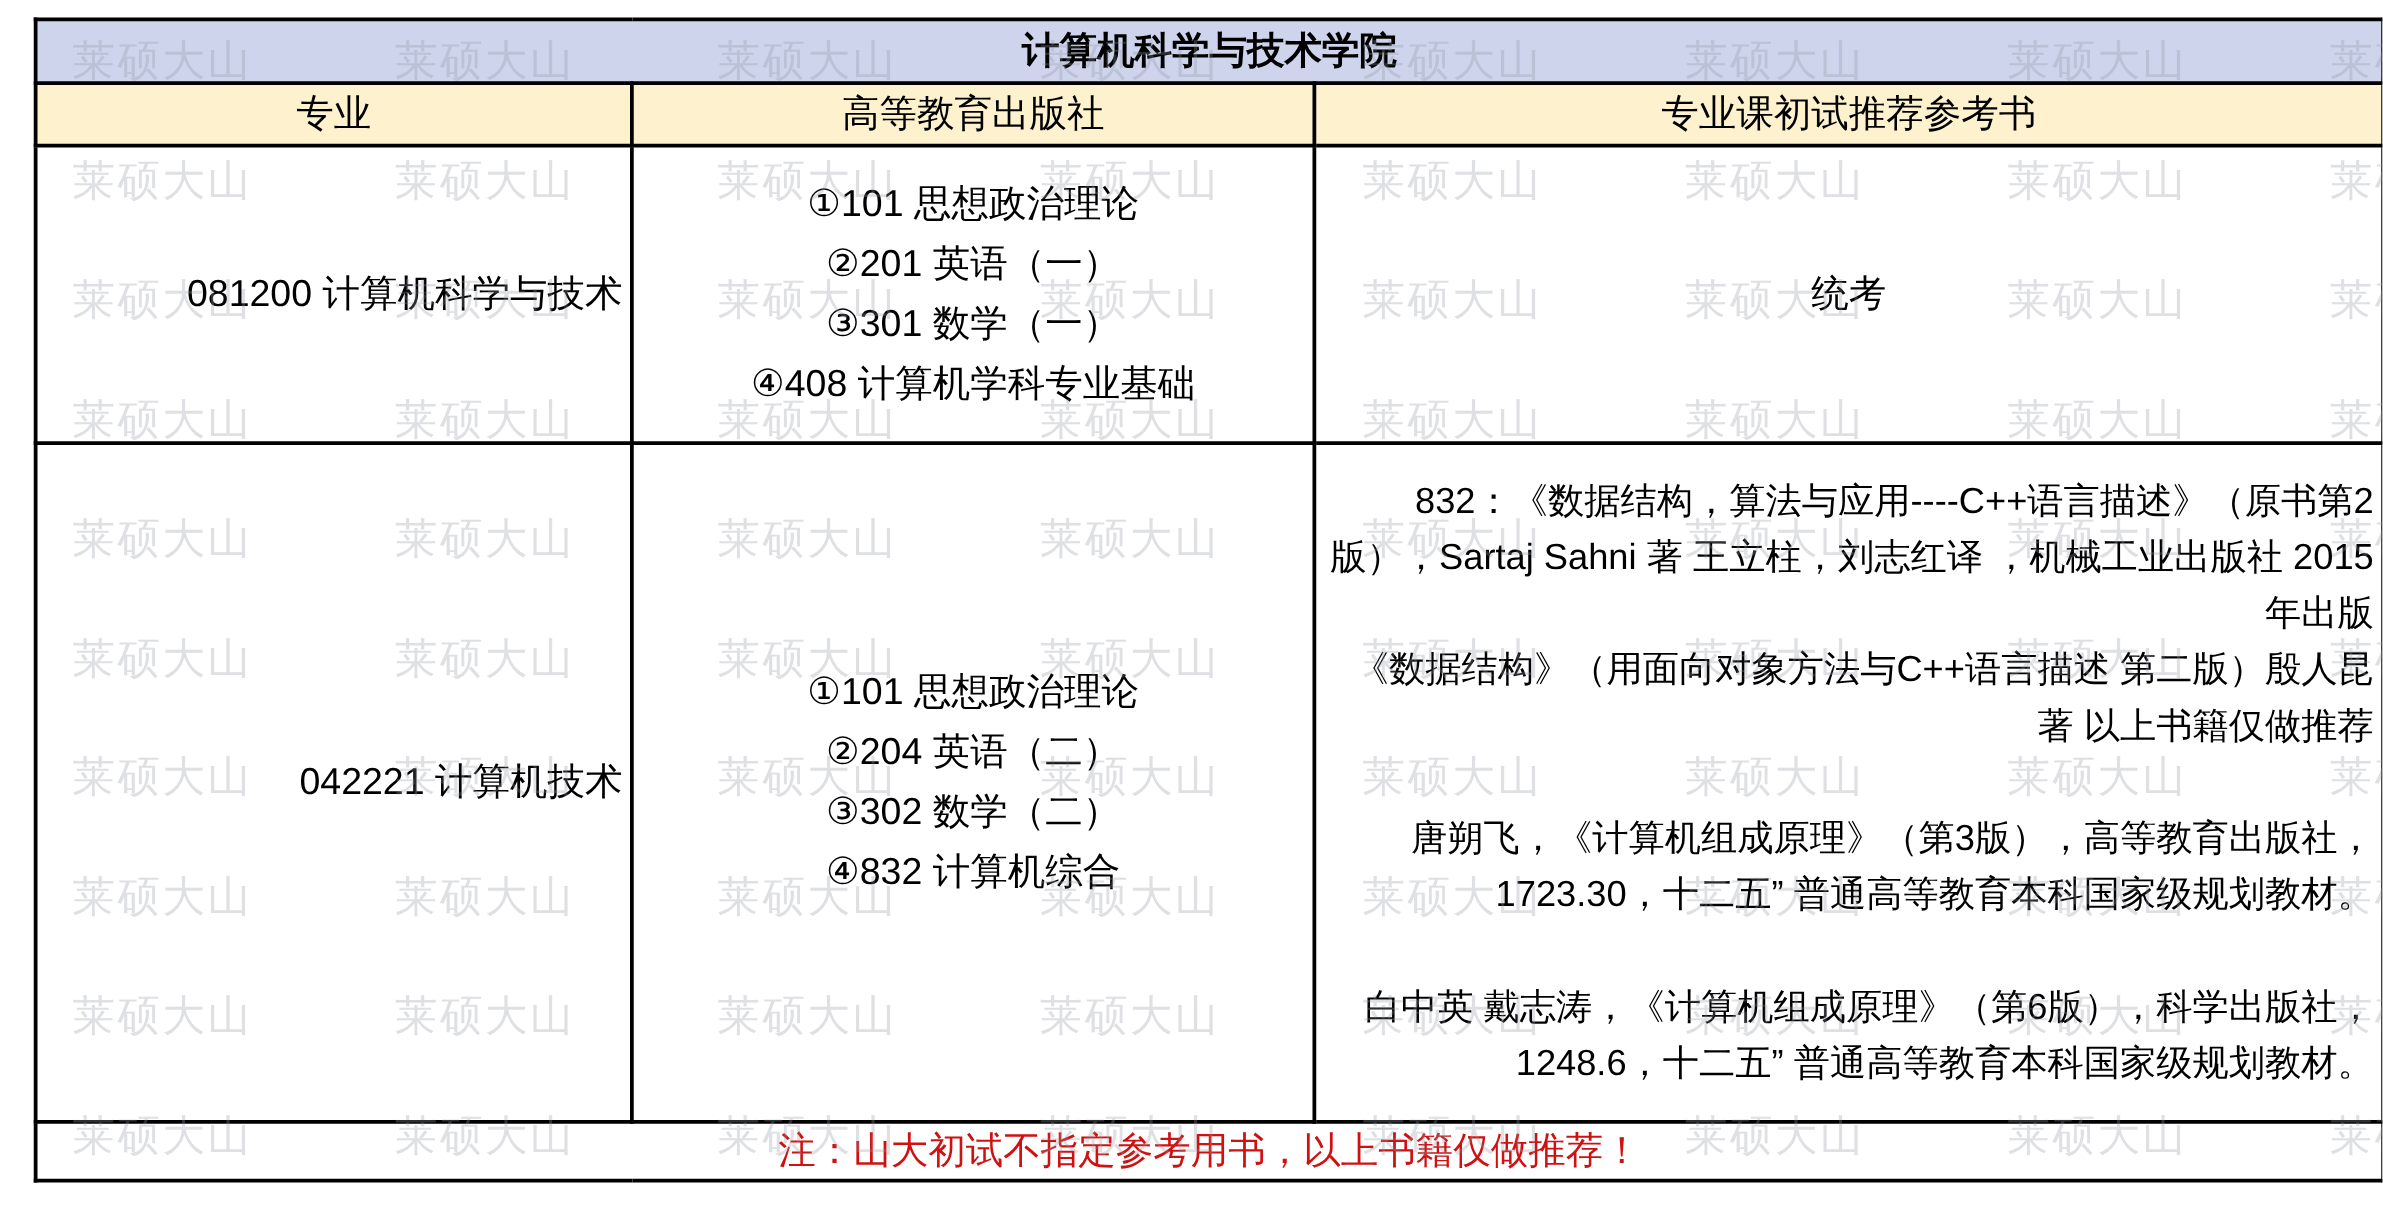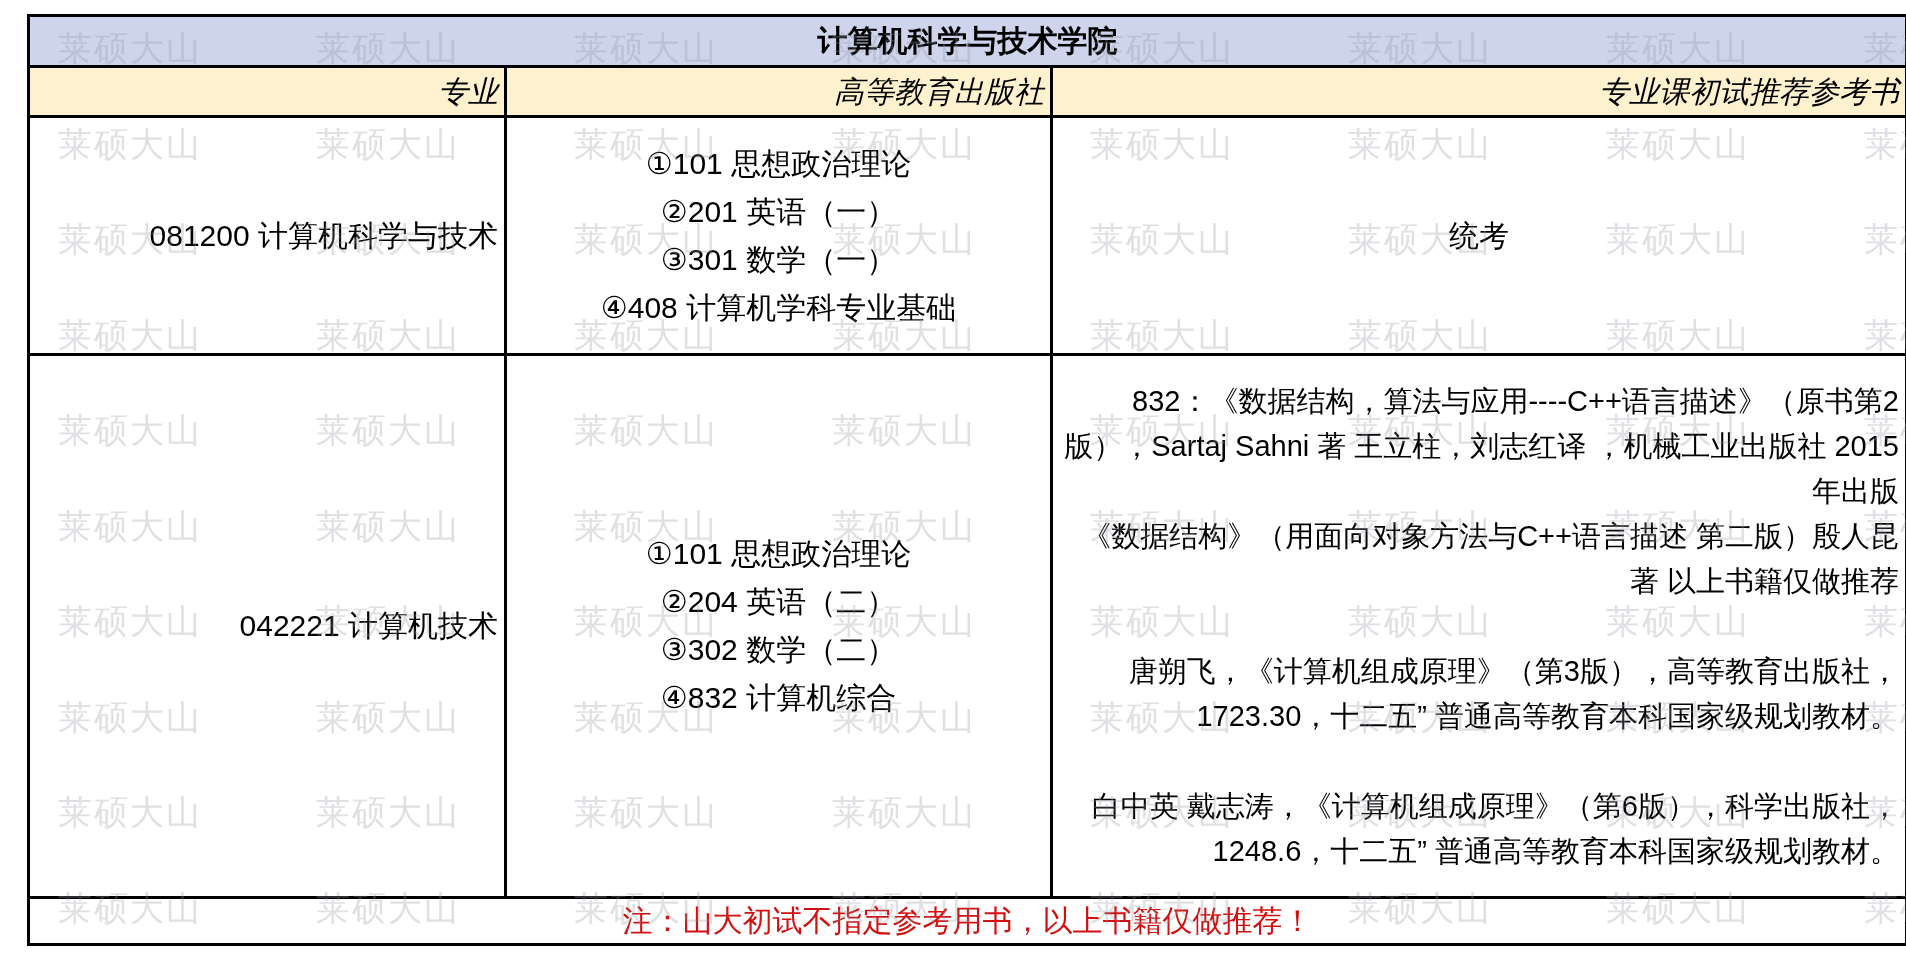--- a/index.html
+++ b/index.html
@@ -28,22 +28,21 @@
   .title-cell{
     height:48px;
     background:var(--title-bg,#cdd4ec);
     text-align:center;
     font-weight:bold;
     font-size:30px;
   }
   .header-row td{
     height:47px;
     background:var(--header-bg,#fdf2cd);
-    text-align:right;
-    font-style:italic;
+    text-align:center;
   }
   .row-1 td{height:235px;}
   .row-2 td{height:540px;}
   .cell-major{text-align:right;}
   .cell-subjects{text-align:center;}
   .cell-subjects .subject-line{line-height:48px;}
   .cell-books{text-align:right;}
   .cell-books-center{text-align:center;}
   .book-line{line-height:45px;min-height:45px;font-size:29px;}
   .note-row td{

